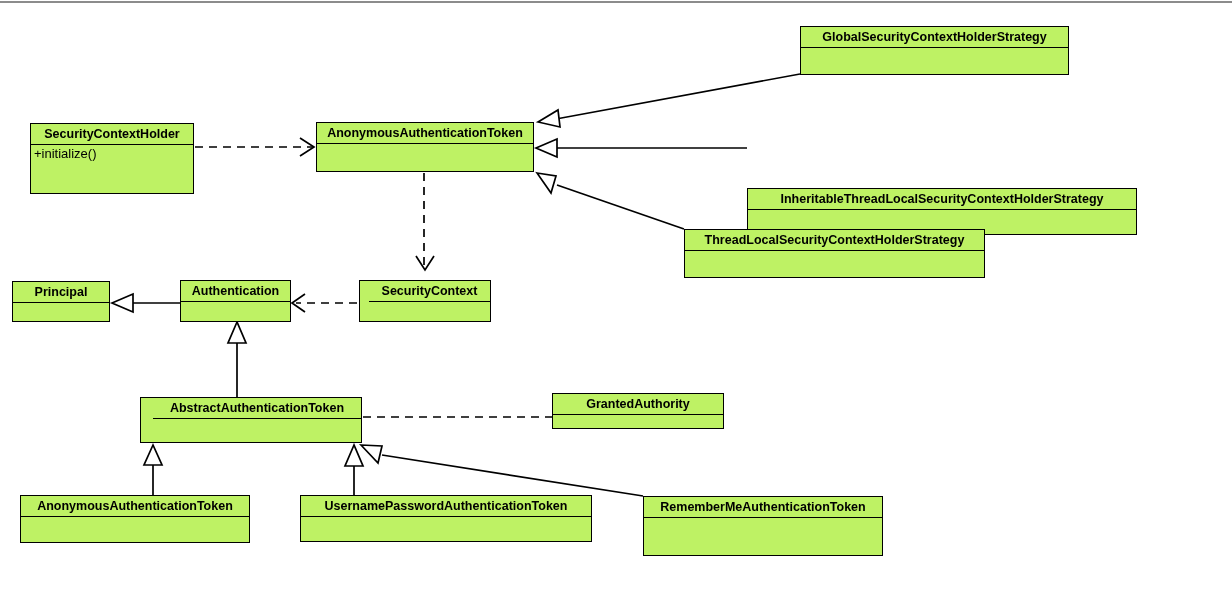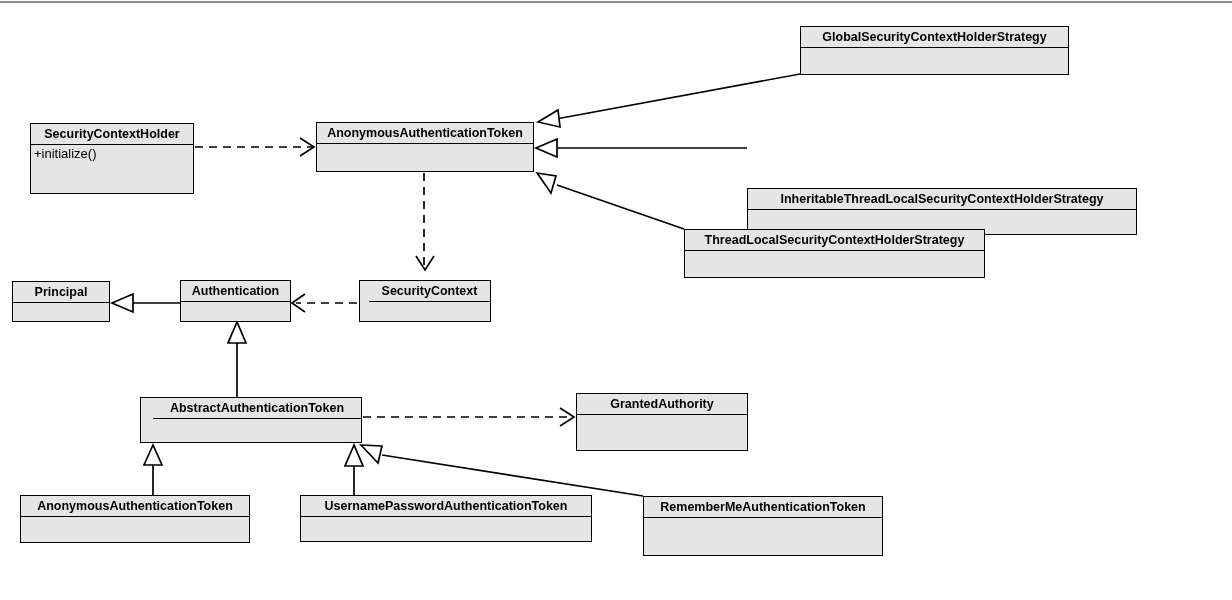--- a/index.html
+++ b/index.html
@@ -28,21 +28,21 @@
     left: 0;
     top: 0;
     width: 1232px;
     height: 600px;
     pointer-events: none;
   }
   .uml-box {
     position: absolute;
     box-sizing: border-box;
     border: 1.6px solid #000000;
-    background: #e5e5e5;
+    background: #bef264;
     z-index: 5;
   }
   .uml-title {
     box-sizing: border-box;
     height: 21px;
     line-height: 20px;
     border-bottom: 1.6px solid #000000;
     text-align: center;
     font-weight: bold;
     font-size: 12.5px;
@@ -174,21 +174,21 @@
   <div class="uml-box" style="left:359px; top:280px; width:132px; height:42px;padding-left:9px;">
     <div class="uml-title">SecurityContext</div>
     <div class="uml-compartment"></div>
   </div>
 
   <div class="uml-box" style="left:140px; top:397px; width:222px; height:46px;padding-left:12px;">
     <div class="uml-title">AbstractAuthenticationToken</div>
     <div class="uml-compartment"></div>
   </div>
 
-  <div class="uml-box" style="left:576px; top:393px; width:172px; height:58px;">
+  <div class="uml-box" style="left:552px; top:393px; width:172px; height:36px;">
     <div class="uml-title">GrantedAuthority</div>
     <div class="uml-compartment"></div>
   </div>
 
   <div class="uml-box" style="left:20px; top:495px; width:230px; height:48px;">
     <div class="uml-title">AnonymousAuthenticationToken</div>
     <div class="uml-compartment"></div>
   </div>
 
   <div class="uml-box" style="left:300px; top:495px; width:292px; height:47px;">

